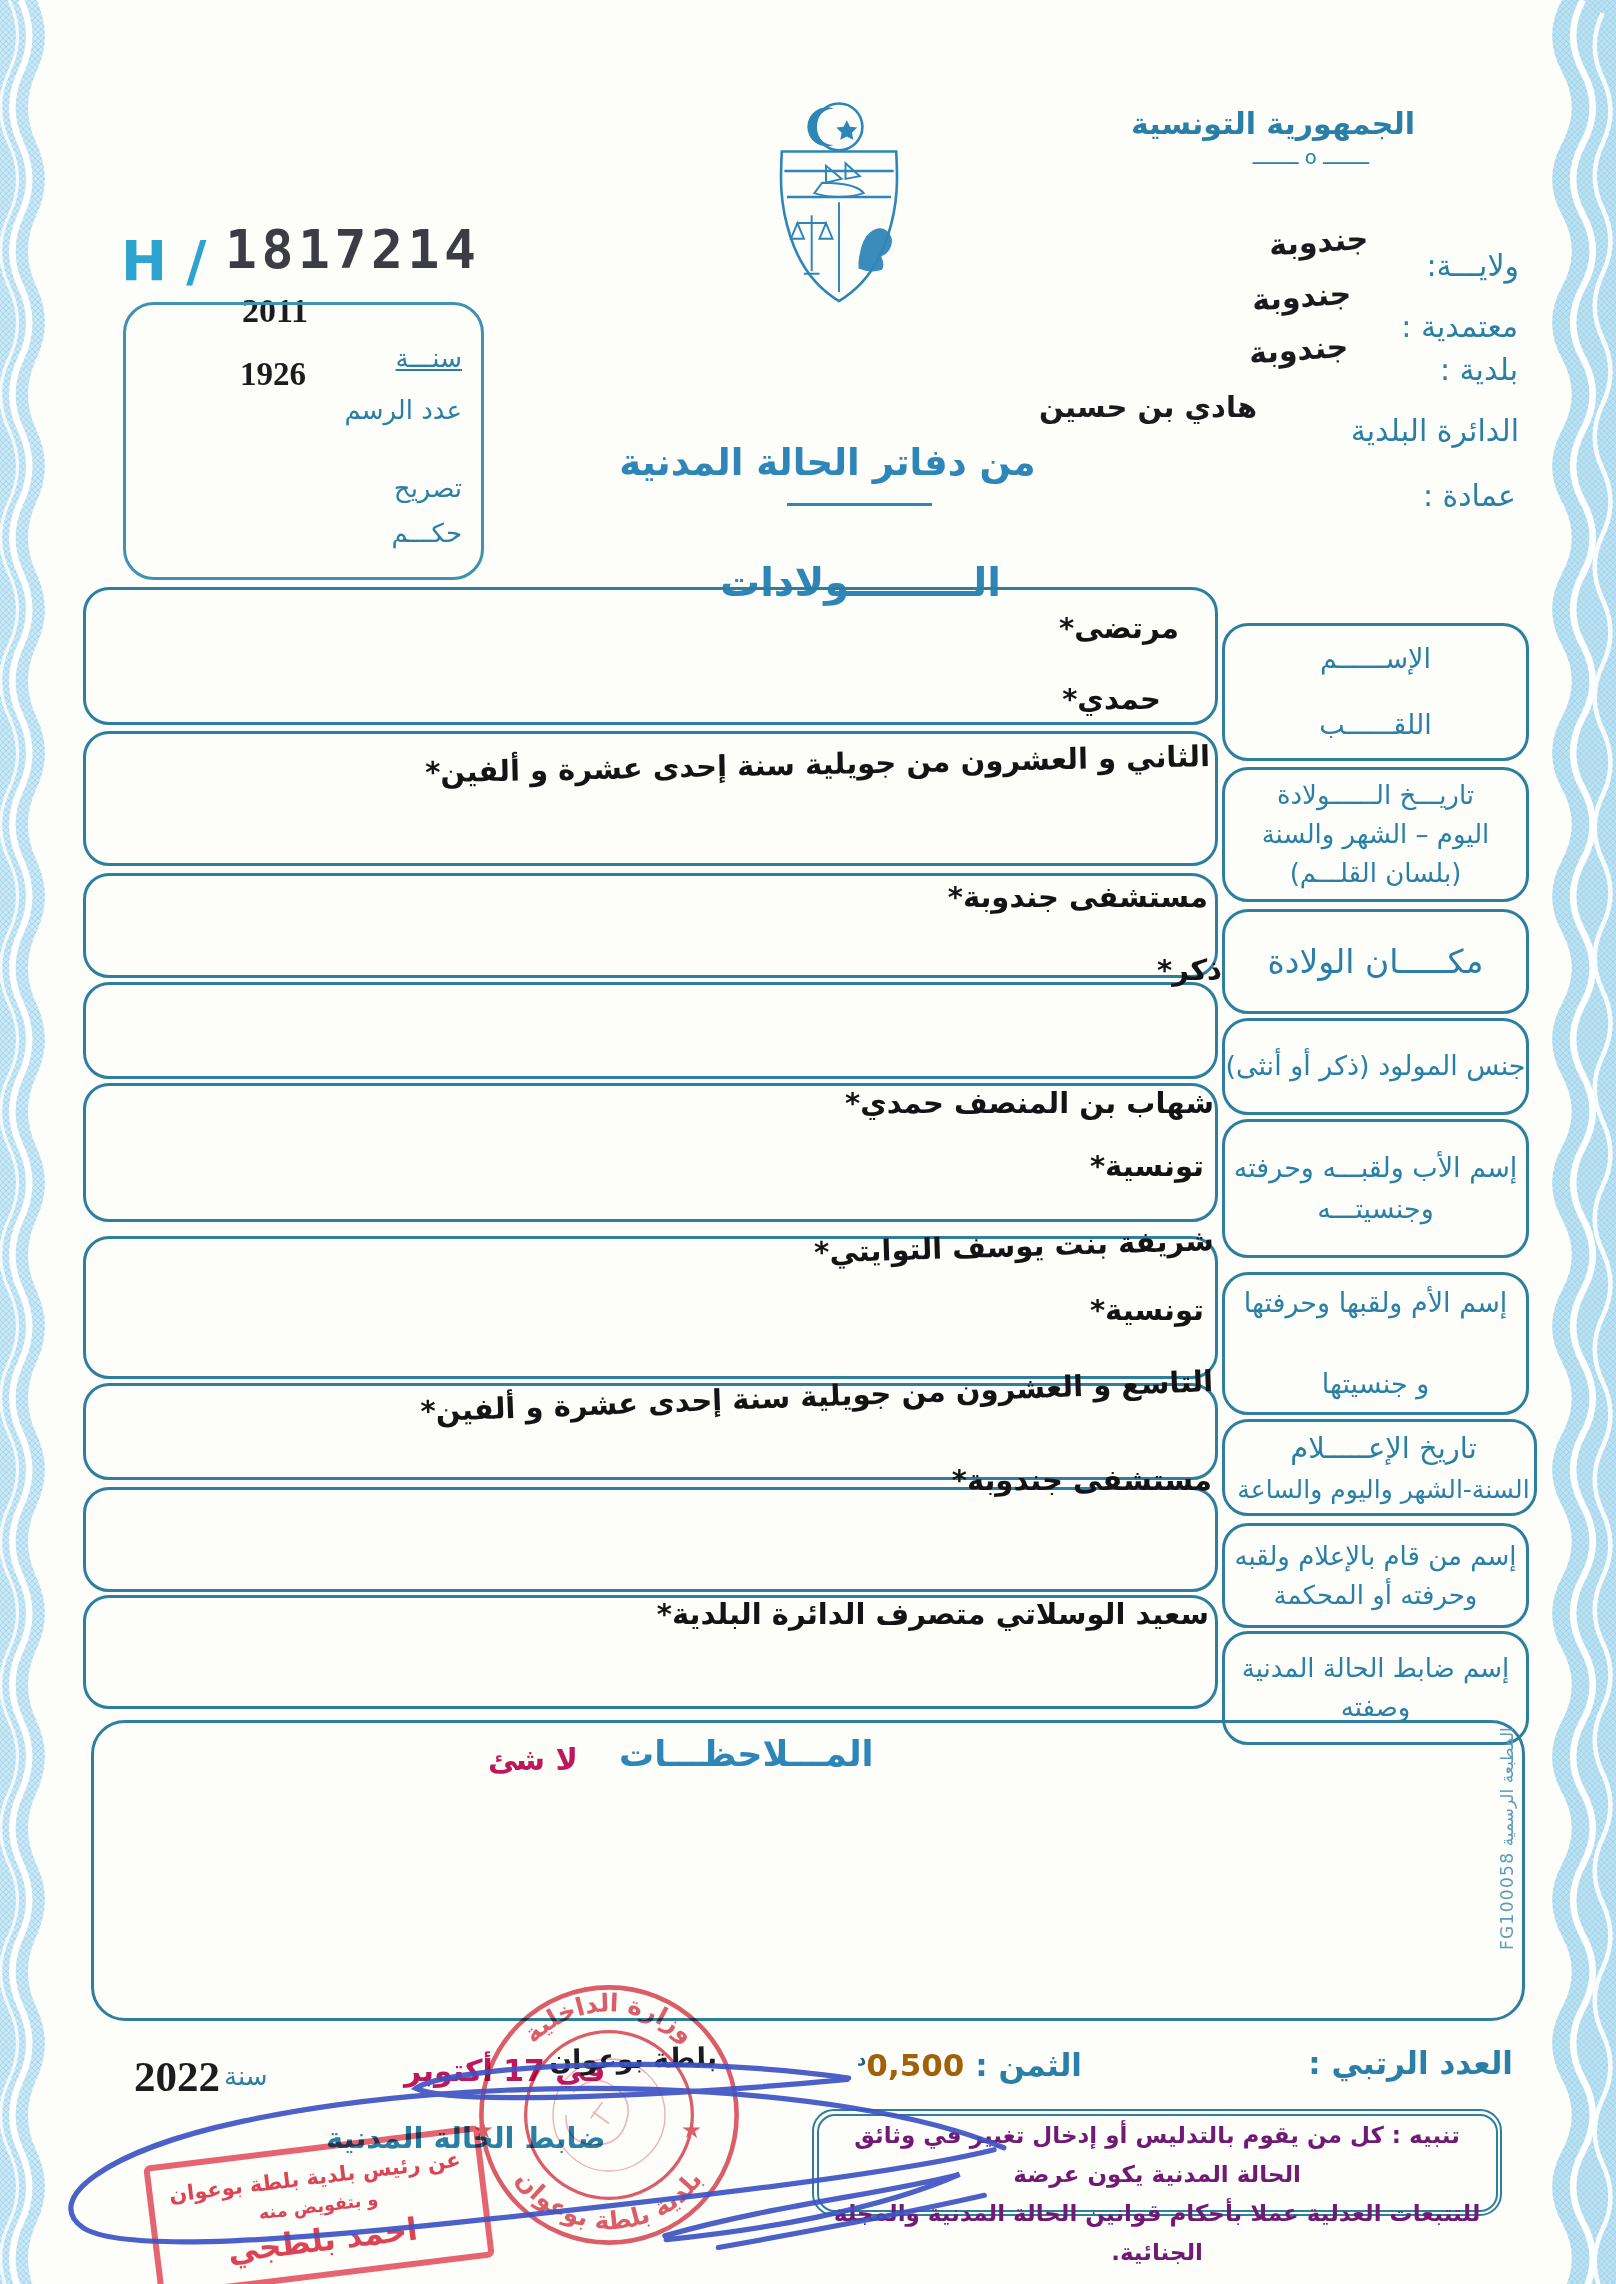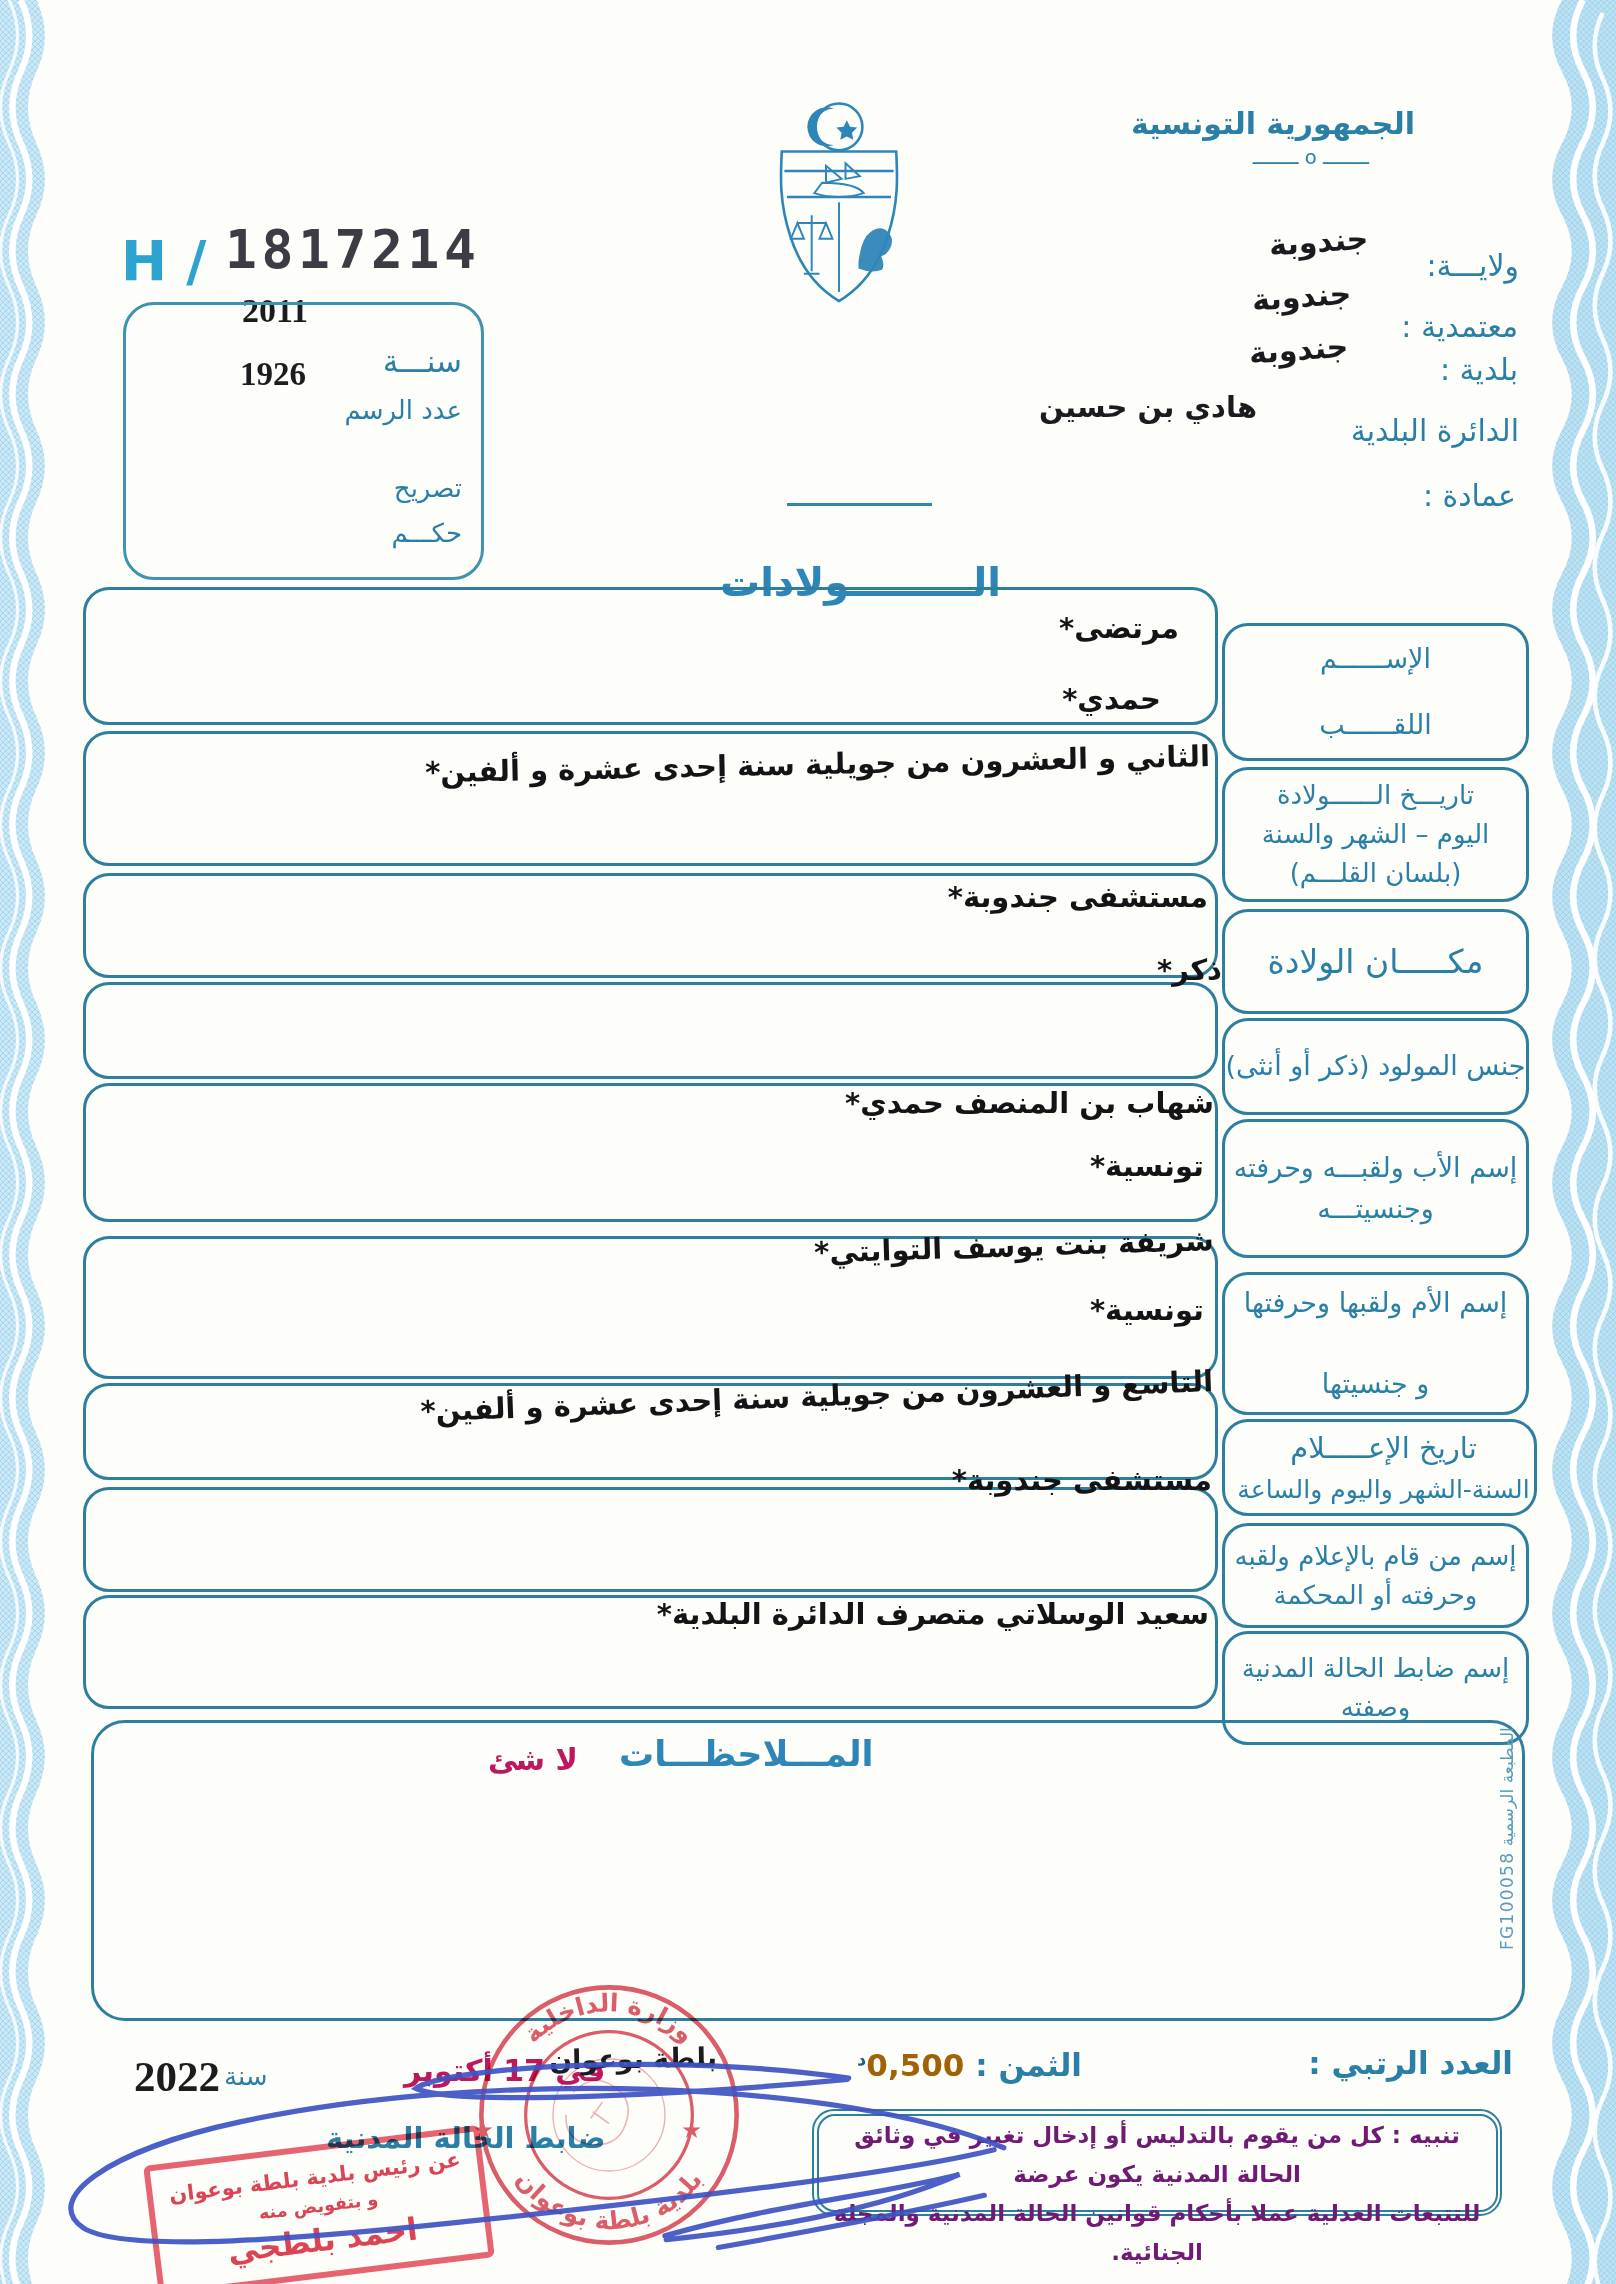--- a/index.html
+++ b/index.html
@@ -50,21 +50,21 @@
   </svg>
 
   <div class="abs teal" style="right:202px;top:106px;font-size:30px;font-weight:bold;">الجمهورية التونسية</div>
   <div class="abs teal" style="right:248px;top:146px;font-size:19.6px;">ــــــــ o ــــــــ</div>
 
   <div class="abs" style="left:121px;top:229px;font-size:55px;font-weight:bold;color:#2da4cf;direction:ltr;">H /</div>
   <div class="abs" style="left:225px;top:219px;font-size:53px;font-weight:bold;color:#3c3c44;letter-spacing:4.6px;direction:ltr;font-family:'DejaVu Sans Mono',monospace;">1817214</div>
   <div class="abs serif" style="left:242px;top:292px;font-size:34px;direction:ltr;">2011</div>
 
   <div class="abs" style="left:123px;top:302px;width:355px;height:272px;border:3.9px solid #3f93b0;border-radius:31px;"></div>
-  <div class="abs teal" style="right:1155px;top:343px;font-size:31px;">سنـــة</div>
+  <div class="abs teal" style="right:1155px;top:343px;font-size:26px;text-decoration:underline;">سنـــة</div>
   <div class="abs serif" style="left:240px;top:356px;font-size:33px;direction:ltr;">1926</div>
   <div class="abs teal" style="right:1155px;top:395px;font-size:26px;">عدد الرسم</div>
   <div class="abs teal" style="right:1155px;top:473px;font-size:26px;">تصريح</div>
   <div class="abs teal" style="right:1155px;top:518px;font-size:26px;">حكـــم</div>
 
   <svg class="abs" style="left:761px;top:98px" width="156" height="215" viewBox="0 0 240 330">
     <g stroke="#2e86b8" fill="none" stroke-width="4">
       <circle cx="120" cy="44" r="36"></circle>
       <path d="M112 16 A30 30 0 1 0 112 72 A24 24 0 1 1 112 16" fill="#2e86b8" stroke="none"></path>
       <path d="M132 34 l5 10 11 1 -8 8 2 11 -10 -5 -10 5 2 -11 -8 -8 11 -1 Z" fill="#2e86b8" stroke="none"></path>
@@ -82,20 +82,21 @@
   <div class="abs hw" style="right:249px;top:224px;font-size:30px;transform:rotate(-4deg);">جندوبة</div>
   <div class="abs teal" style="right:98px;top:248px;font-size:30px;">ولايـــة:</div>
   <div class="abs hw" style="right:266px;top:279px;font-size:30px;transform:rotate(-4deg);">جندوبة</div>
   <div class="abs teal" style="right:99px;top:309px;font-size:30px;">معتمدية :</div>
   <div class="abs hw" style="right:269px;top:332px;font-size:30px;transform:rotate(-4deg);">جندوبة</div>
   <div class="abs teal" style="right:99px;top:352px;font-size:30px;">بلدية :</div>
   <div class="abs hw" style="right:360px;top:390px;font-size:29px;">هادي بن حسين</div>
   <div class="abs teal" style="right:98px;top:413px;font-size:30px;">الدائرة البلدية</div>
   <div class="abs teal" style="right:101px;top:478px;font-size:30px;">عمادة :</div>
 
+  <div class="abs blue-title" style="left:619px;top:441px;width:417px;text-align:center;font-size:37px;">من دفاتر الحالة المدنية</div>
   <div class="abs" style="left:787px;top:503px;width:145px;height:3.3px;background:#2e86b8;"></div>
   <div class="abs blue-title" style="left:652px;top:559px;width:417px;text-align:center;font-size:40px;">الـــــــــولادات</div>
 
   <div class="abs box vbox" style="top:587px;height:132px;"></div>
   <div class="abs box lbox" style="top:587px;height:132px;justify-content:space-around;">
     <span>الإســــــم</span>
     <span>اللقــــــب</span>
   </div>
   <div class="abs val" style="right:438px;top:611px;">مرتضى*</div>
   <div class="abs val" style="right:456px;top:682px;">حمدي*</div>

